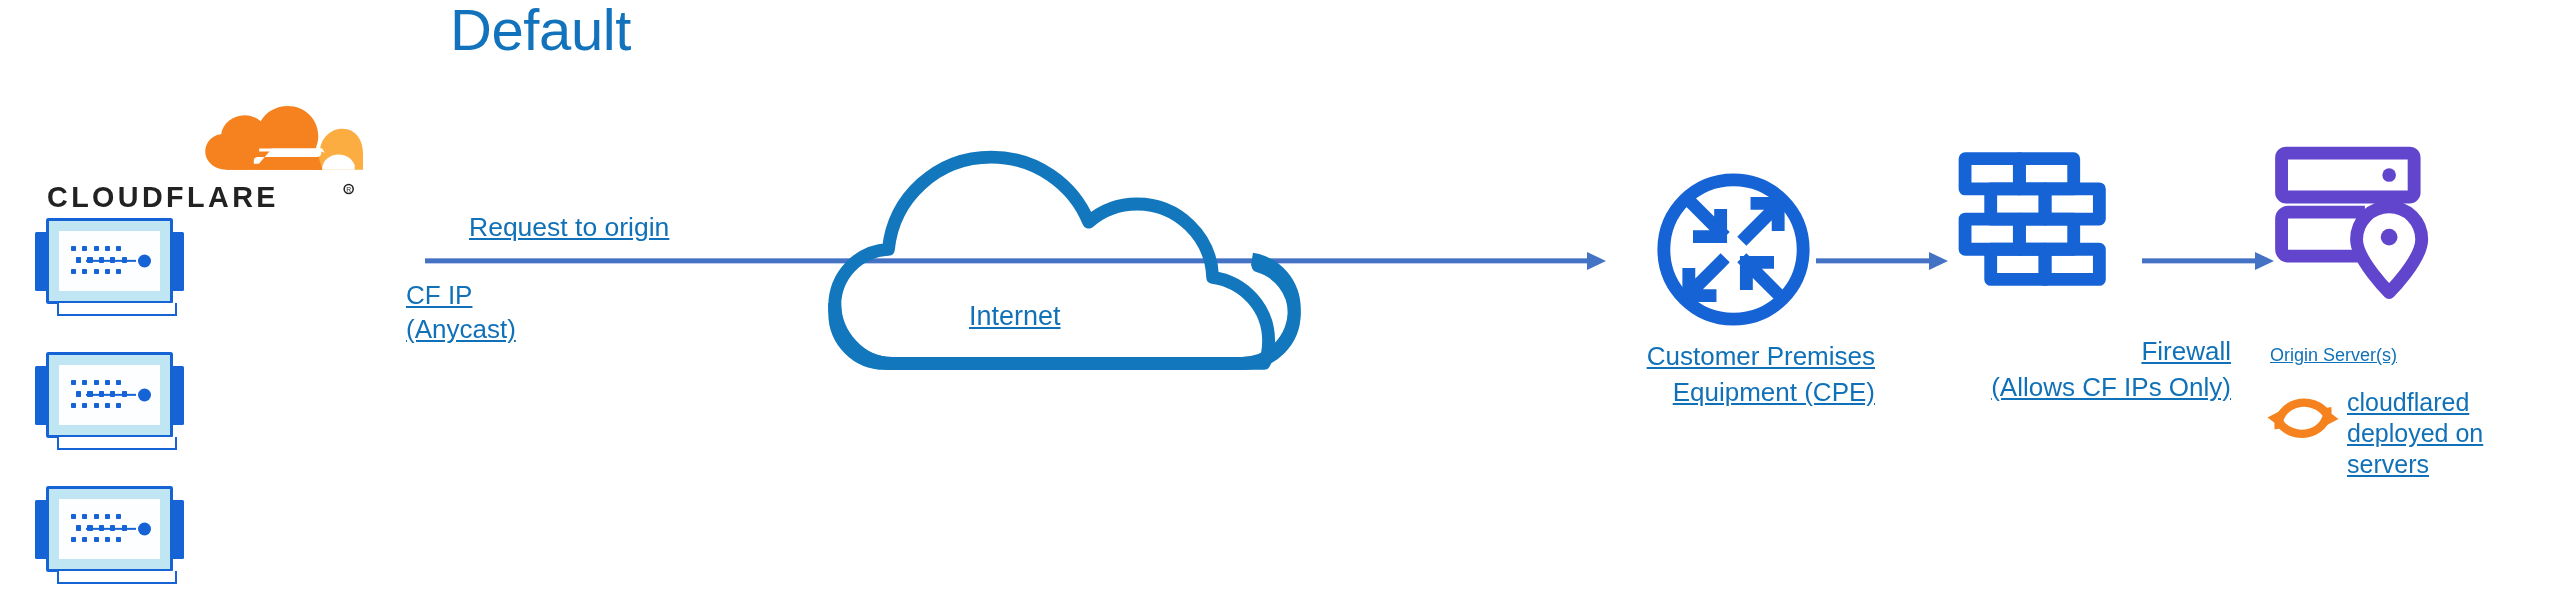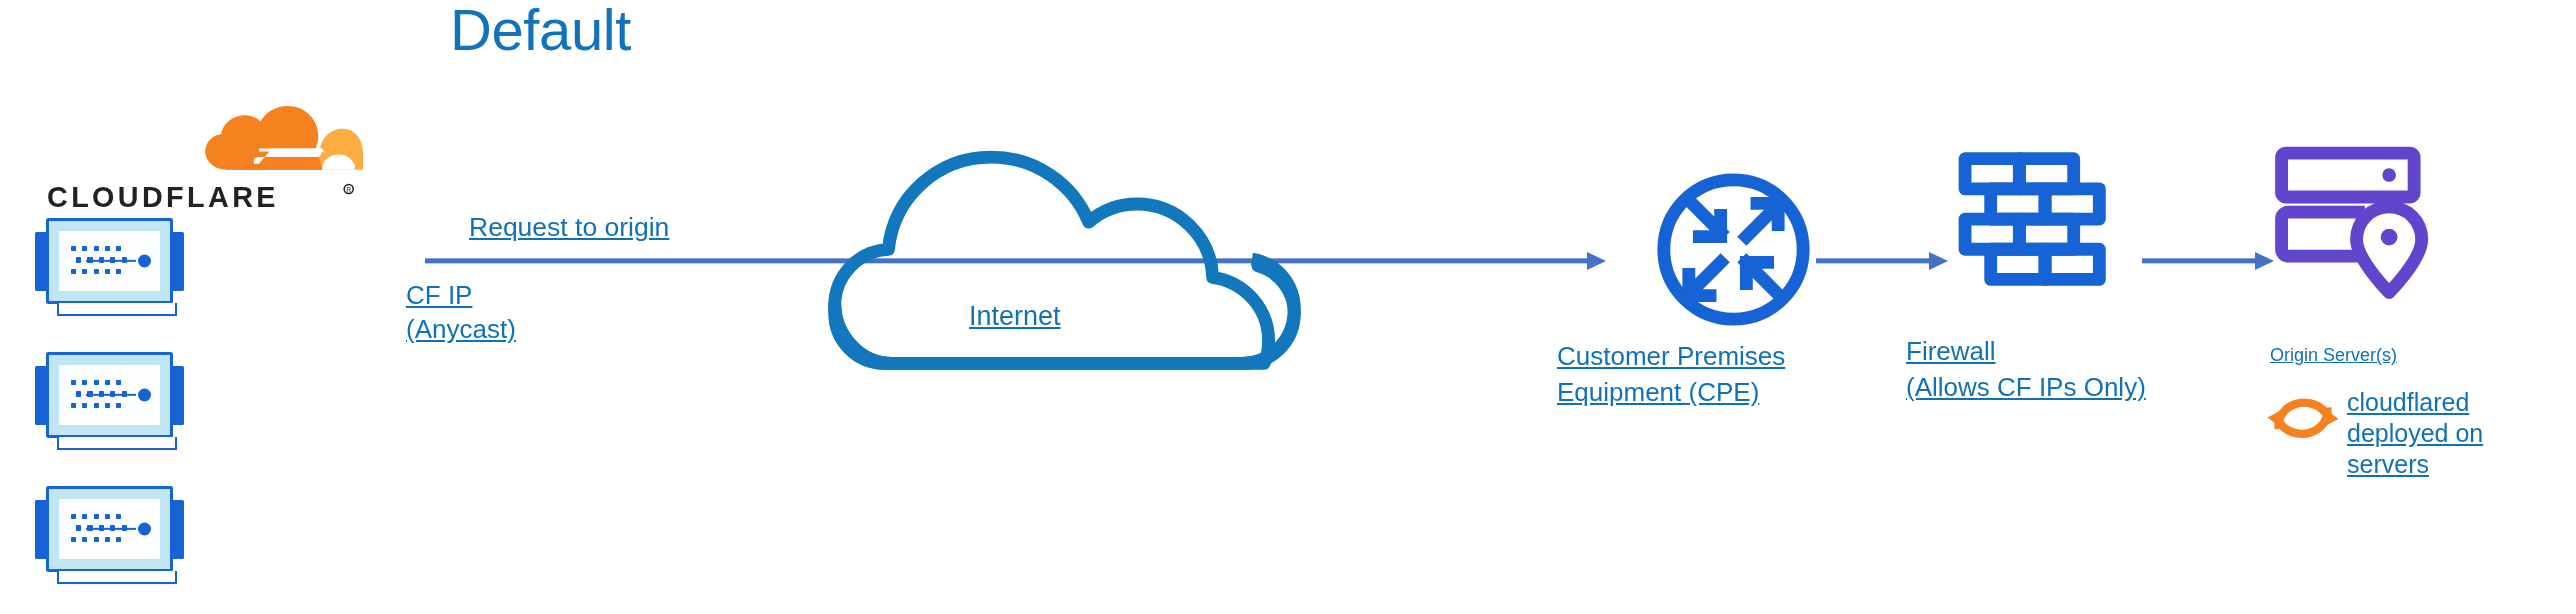--- a/index.html
+++ b/index.html
@@ -167,22 +167,22 @@
     font-size: 26px;
     line-height: 32px;
     white-space: nowrap;
     text-decoration: underline;
   }
   .label.wrap { white-space: normal; }
 
   #label-request-to-origin { left: 469px;  top: 211px; font-size: 26.5px; }
   #label-cf-ip            { left: 390px;  top: 278px; line-height: 34px; margin-left: 16px; }
   #label-internet         { left: 969px; top: 300px; font-size: 27px; }
-  #label-cpe              { left: 1557px; top: 338px; line-height: 36px; text-align: left; width: 318px; }
-  #label-firewall         { left: 1906px; top: 333px; line-height: 36px; text-align: left; width: 325px; }
+  #label-cpe              { left: 1557px; top: 338px; line-height: 36px; text-align: right; width: 318px; }
+  #label-firewall         { left: 1906px; top: 333px; line-height: 36px; text-align: right; width: 325px; }
   #label-origin-server    { left: 2270px; top: 339px; font-size: 18px; }
   #label-cloudflared      { left: 2347px; top: 387px; font-size: 25px; line-height: 31px; width: 174px; white-space: normal; }
 
   
   #internet-cloud {
     position: absolute;
     left: 821px;
     top: 114px;
     width: 484px;
     height: 257px;

